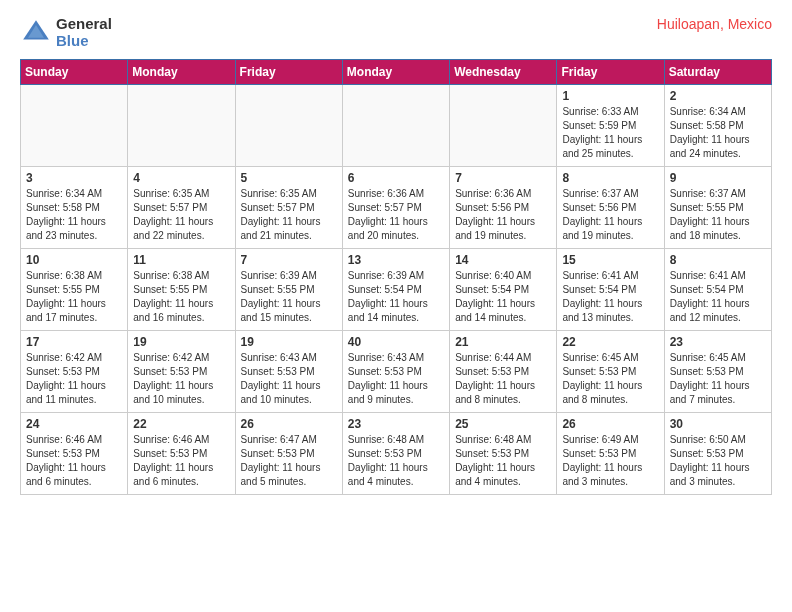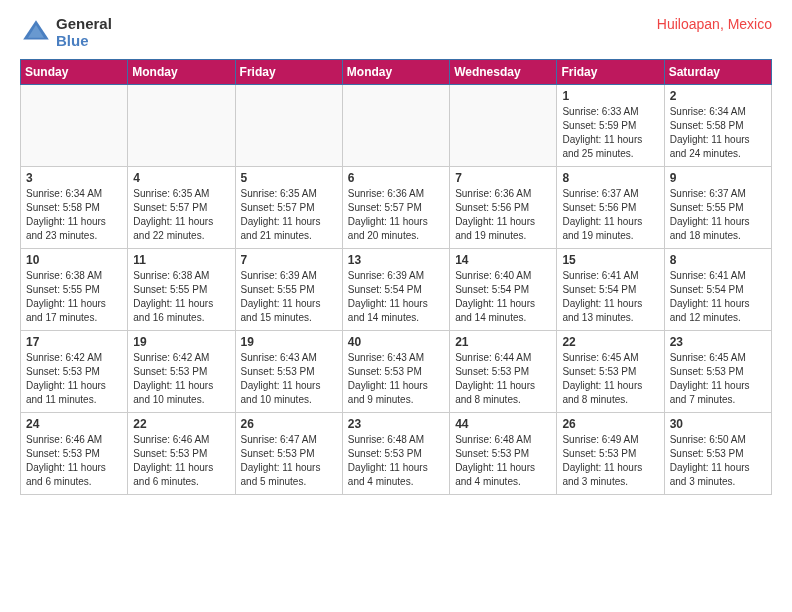--- a/index.html
+++ b/index.html
@@ -244,21 +244,21 @@
           </td>
           <td>
             <span class="day-number">26</span>
             <div class="day-info">Sunrise: 6:47 AM<br>Sunset: 5:53 PM<br>Daylight: 11 hours and 5 minutes.</div>
           </td>
           <td>
             <span class="day-number">23</span>
             <div class="day-info">Sunrise: 6:48 AM<br>Sunset: 5:53 PM<br>Daylight: 11 hours and 4 minutes.</div>
           </td>
           <td>
-            <span class="day-number">44</span>
+            <span class="day-number">25</span>
             <div class="day-info">Sunrise: 6:48 AM<br>Sunset: 5:53 PM<br>Daylight: 11 hours and 4 minutes.</div>
           </td>
           <td>
             <span class="day-number">26</span>
             <div class="day-info">Sunrise: 6:49 AM<br>Sunset: 5:53 PM<br>Daylight: 11 hours and 3 minutes.</div>
           </td>
           <td>
             <span class="day-number">30</span>
             <div class="day-info">Sunrise: 6:50 AM<br>Sunset: 5:53 PM<br>Daylight: 11 hours and 3 minutes.</div>
           </td>

